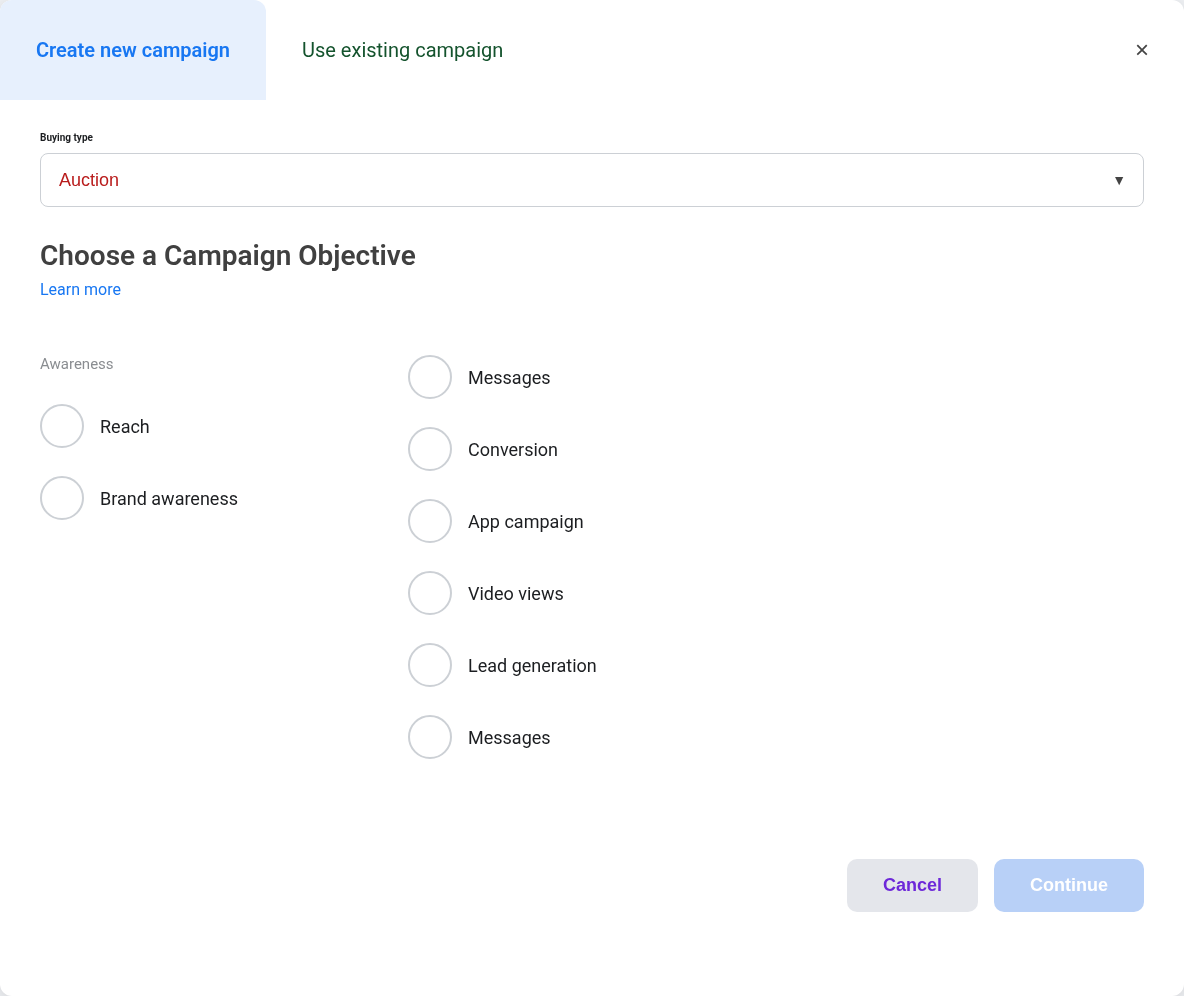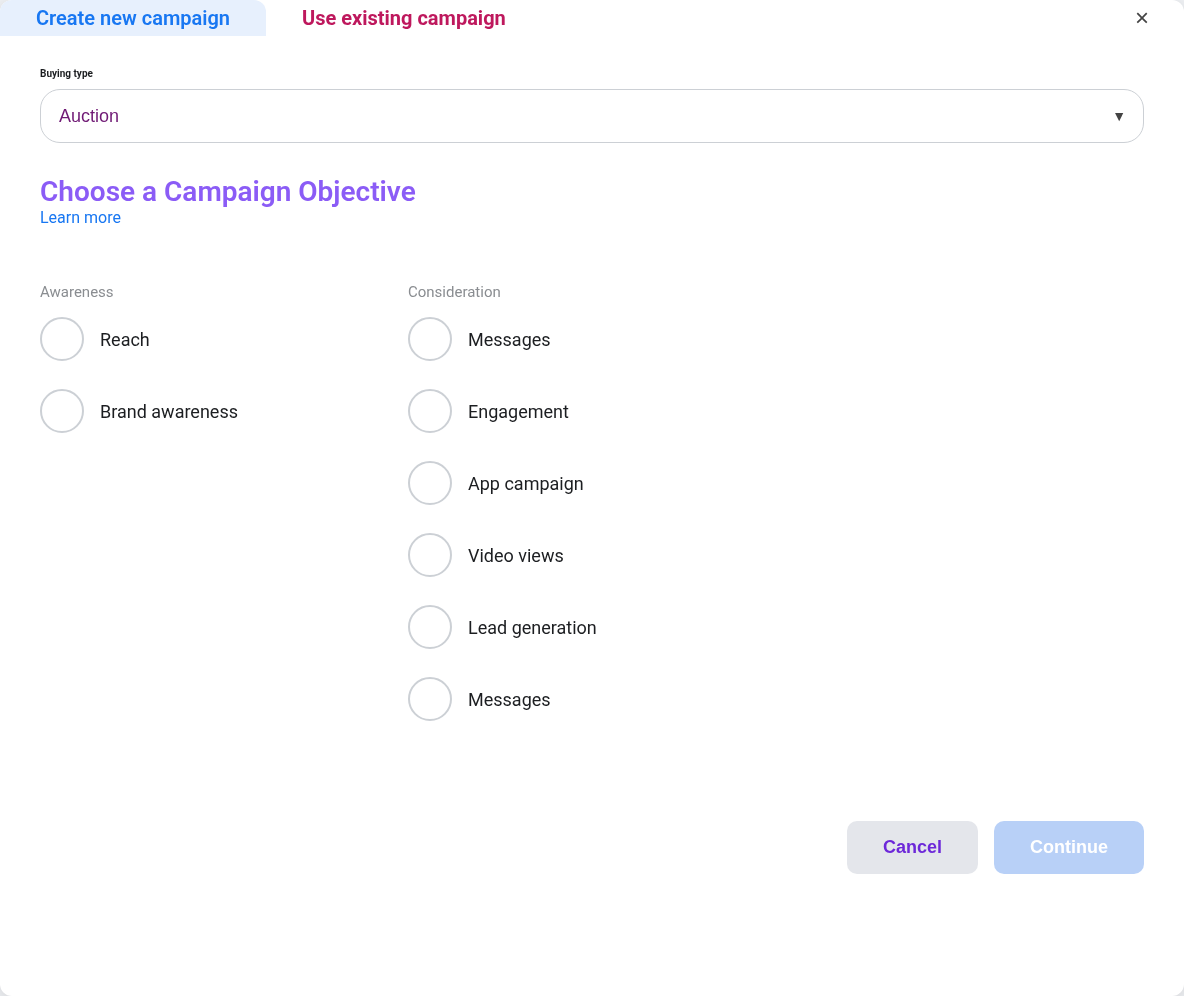--- a/index.html
+++ b/index.html
@@ -30,35 +30,35 @@
     
     .dialog-header {
       display: flex;
       align-items: center;
       padding: 0 0 0 0;
       border-bottom: none;
       position: relative;
     }
 
     .tab {
-      padding: 6px 36px;
+      padding: 38px 36px;
       font-size: 20px;
       font-weight: 600;
       cursor: pointer;
       border-radius: 12px 12px 0 0;
     }
 
     .tab-active {
       background: #e7f0fd;
       color: #1877f2;
     }
 
     .tab-inactive {
-      color: #be185d;
-      font-weight: 700;
+      color: #14532d;
+      font-weight: 400;
       background: transparent;
     }
 
     .close-btn {
       position: absolute;
       right: 24px;
       top: 50%;
       transform: translateY(-50%);
       background: none;
       border: none;
@@ -87,44 +87,45 @@
     }
 
     .select-wrapper {
       position: relative;
       margin-bottom: 32px;
     }
 
     .select-wrapper select {
       width: 100%;
       border: 1.5px solid #ccd0d5;
-      border-radius: 20px;
+      border-radius: 8px;
       padding: 16px 18px;
       font-size: 18px;
-      color: #701a75;
+      color: #b91c1c;
       appearance: none;
       background: #fff;
       cursor: pointer;
     }
 
     .select-arrow {
       position: absolute;
       right: 18px;
       top: 50%;
       transform: translateY(-50%);
       pointer-events: none;
       color: #444;
       font-size: 14px;
     }
 
     
     .objective-title {
       font-size: 28px;
       font-weight: 600;
-      color: #8b5cf6;
+      color: #404040;
+      margin-bottom: 8px;
     }
 
     .learn-more {
       color: #1877f2;
       font-size: 16px;
       text-decoration: none;
       cursor: pointer;
       display: inline-block;
       margin-bottom: 56px;
     }
@@ -137,21 +138,21 @@
     }
 
     .objective-column {
       padding-right: 20px;
     }
 
     .column-header {
       font-size: 15px;
       color: #8a8d91;
       font-weight: 400;
-      margin-bottom: 16px;
+      margin-bottom: 31px;
     }
 
     .objective-item {
       display: flex;
       align-items: center;
       margin-bottom: 28px;
       cursor: pointer;
     }
 
     .radio-circle {
@@ -239,28 +240,27 @@
           <div class="radio-circle"></div>
           <span class="objective-label">Reach</span>
         </div>
         <div class="objective-item">
           <div class="radio-circle"></div>
           <span class="objective-label">Brand awareness</span>
         </div>
       </div>
 
       <div class="objective-column">
-        <div class="column-header">Consideration</div>
         <div class="objective-item">
           <div class="radio-circle"></div>
           <span class="objective-label">Messages</span>
         </div>
         <div class="objective-item">
           <div class="radio-circle"></div>
-          <span class="objective-label">Engagement</span>
+          <span class="objective-label">Conversion</span>
         </div>
         <div class="objective-item">
           <div class="radio-circle"></div>
           <span class="objective-label">App campaign</span>
         </div>
         <div class="objective-item">
           <div class="radio-circle"></div>
           <span class="objective-label">Video views</span>
         </div>
         <div class="objective-item">

